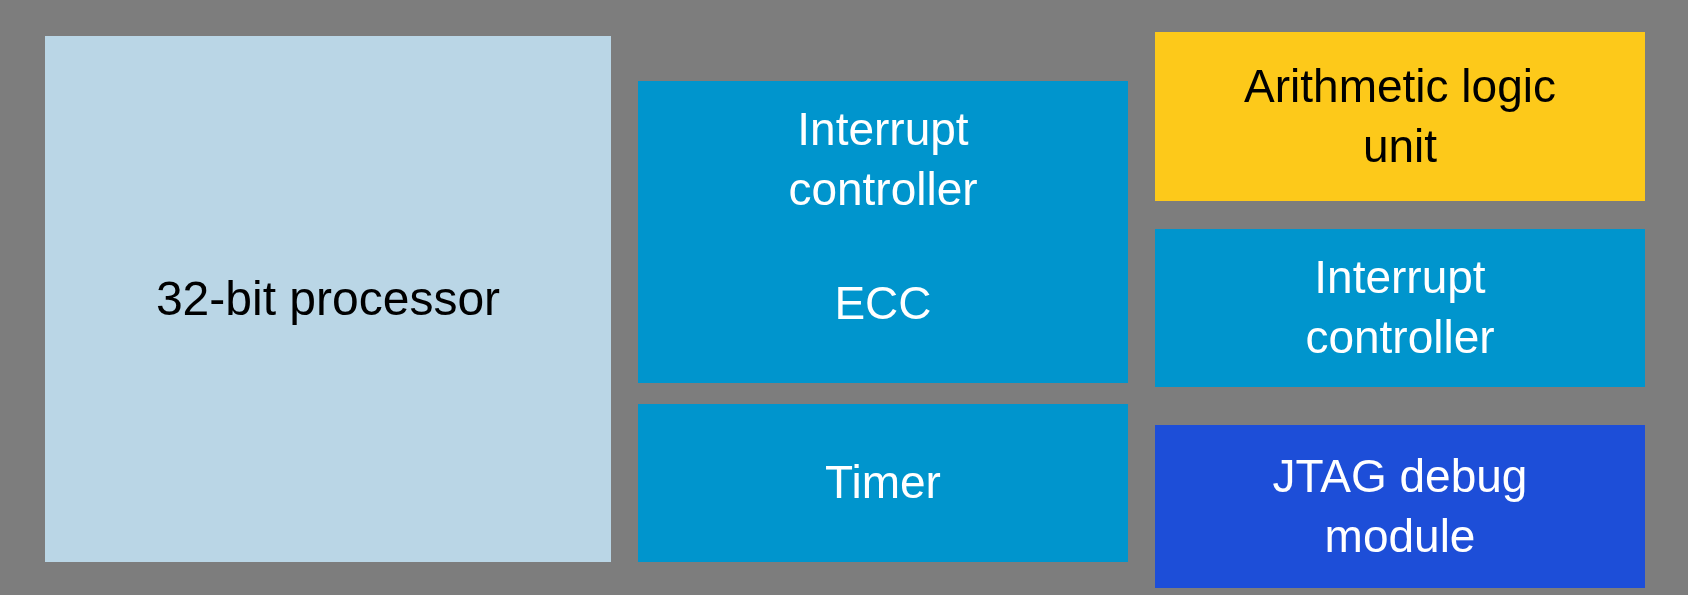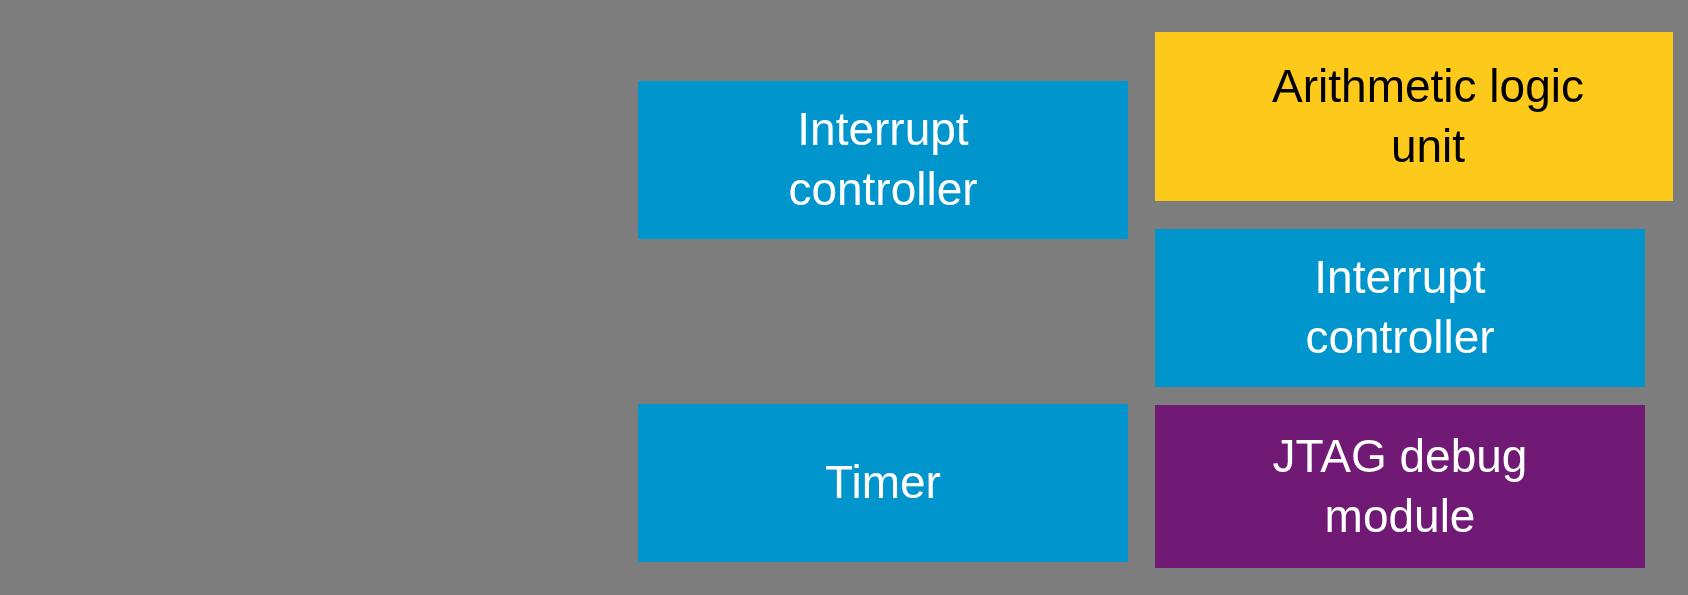--- a/index.html
+++ b/index.html
@@ -37,55 +37,60 @@
     left: 638px; top: 224px; width: 490px; height: 159px;
     font-size: 46px;
   }
   #b-timer {
     left: 638px; top: 404px; width: 490px; height: 158px;
     font-size: 46px;
   }
   #b-alu {
     left: 1155px; top: 32px; width: 490px; height: 169px;
     font-size: 46px;
-    padding-left: 28px;
   }
   #b-exception {
     left: 1155px; top: 229px; width: 490px; height: 158px;
     font-size: 46px;
   }
   #b-jtag {
     left: 1155px; top: 405px; width: 490px; height: 163px;
     font-size: 46px;
   }
 </style>
 </head>
 <body>
 
 <div class="canvas" style="background-color: rgb(125, 125, 125);">
 
+  <div class="block" id="b-processor" style="background-color: rgb(186, 214, 230); color: rgb(0, 0, 0);">
+    <span class="label">32-bit processor</span>
+  </div>
 
   <div class="block" id="b-interrupt" style="background-color: rgb(0, 149, 205); color: rgb(255, 255, 255); margin-top: 41px;">
     <span class="label">Interrupt
 controller</span>
   </div>
 
   <div class="block" id="b-alu" style="background-color: rgb(253, 201, 26); color: rgb(0, 0, 0);">
     <span class="label">Arithmetic logic
 unit</span>
   </div>
 
+  <div class="block" id="b-ecc" style="background-color: rgb(0, 149, 205); color: rgb(255, 255, 255);">
+    <span class="label">ECC</span>
+  </div>
 
   <div class="block" id="b-exception" style="background-color: rgb(0, 149, 205); color: rgb(255, 255, 255);">
     <span class="label">Interrupt
 controller</span>
   </div>
 
   <div class="block" id="b-timer" style="background-color: rgb(0, 149, 205); color: rgb(255, 255, 255);">
     <span class="label">Timer</span>
   </div>
 
-  <div class="block" id="b-jtag" style="background-color: #701a75; color: rgb(255, 255, 255);">
+  <div class="block" id="b-jtag" style="background-color: #1d4ed8; color: rgb(255, 255, 255); margin-top: 20px;">
     <span class="label">JTAG debug
 module</span>
   </div>
 
 </div>
 
 </body></html>

